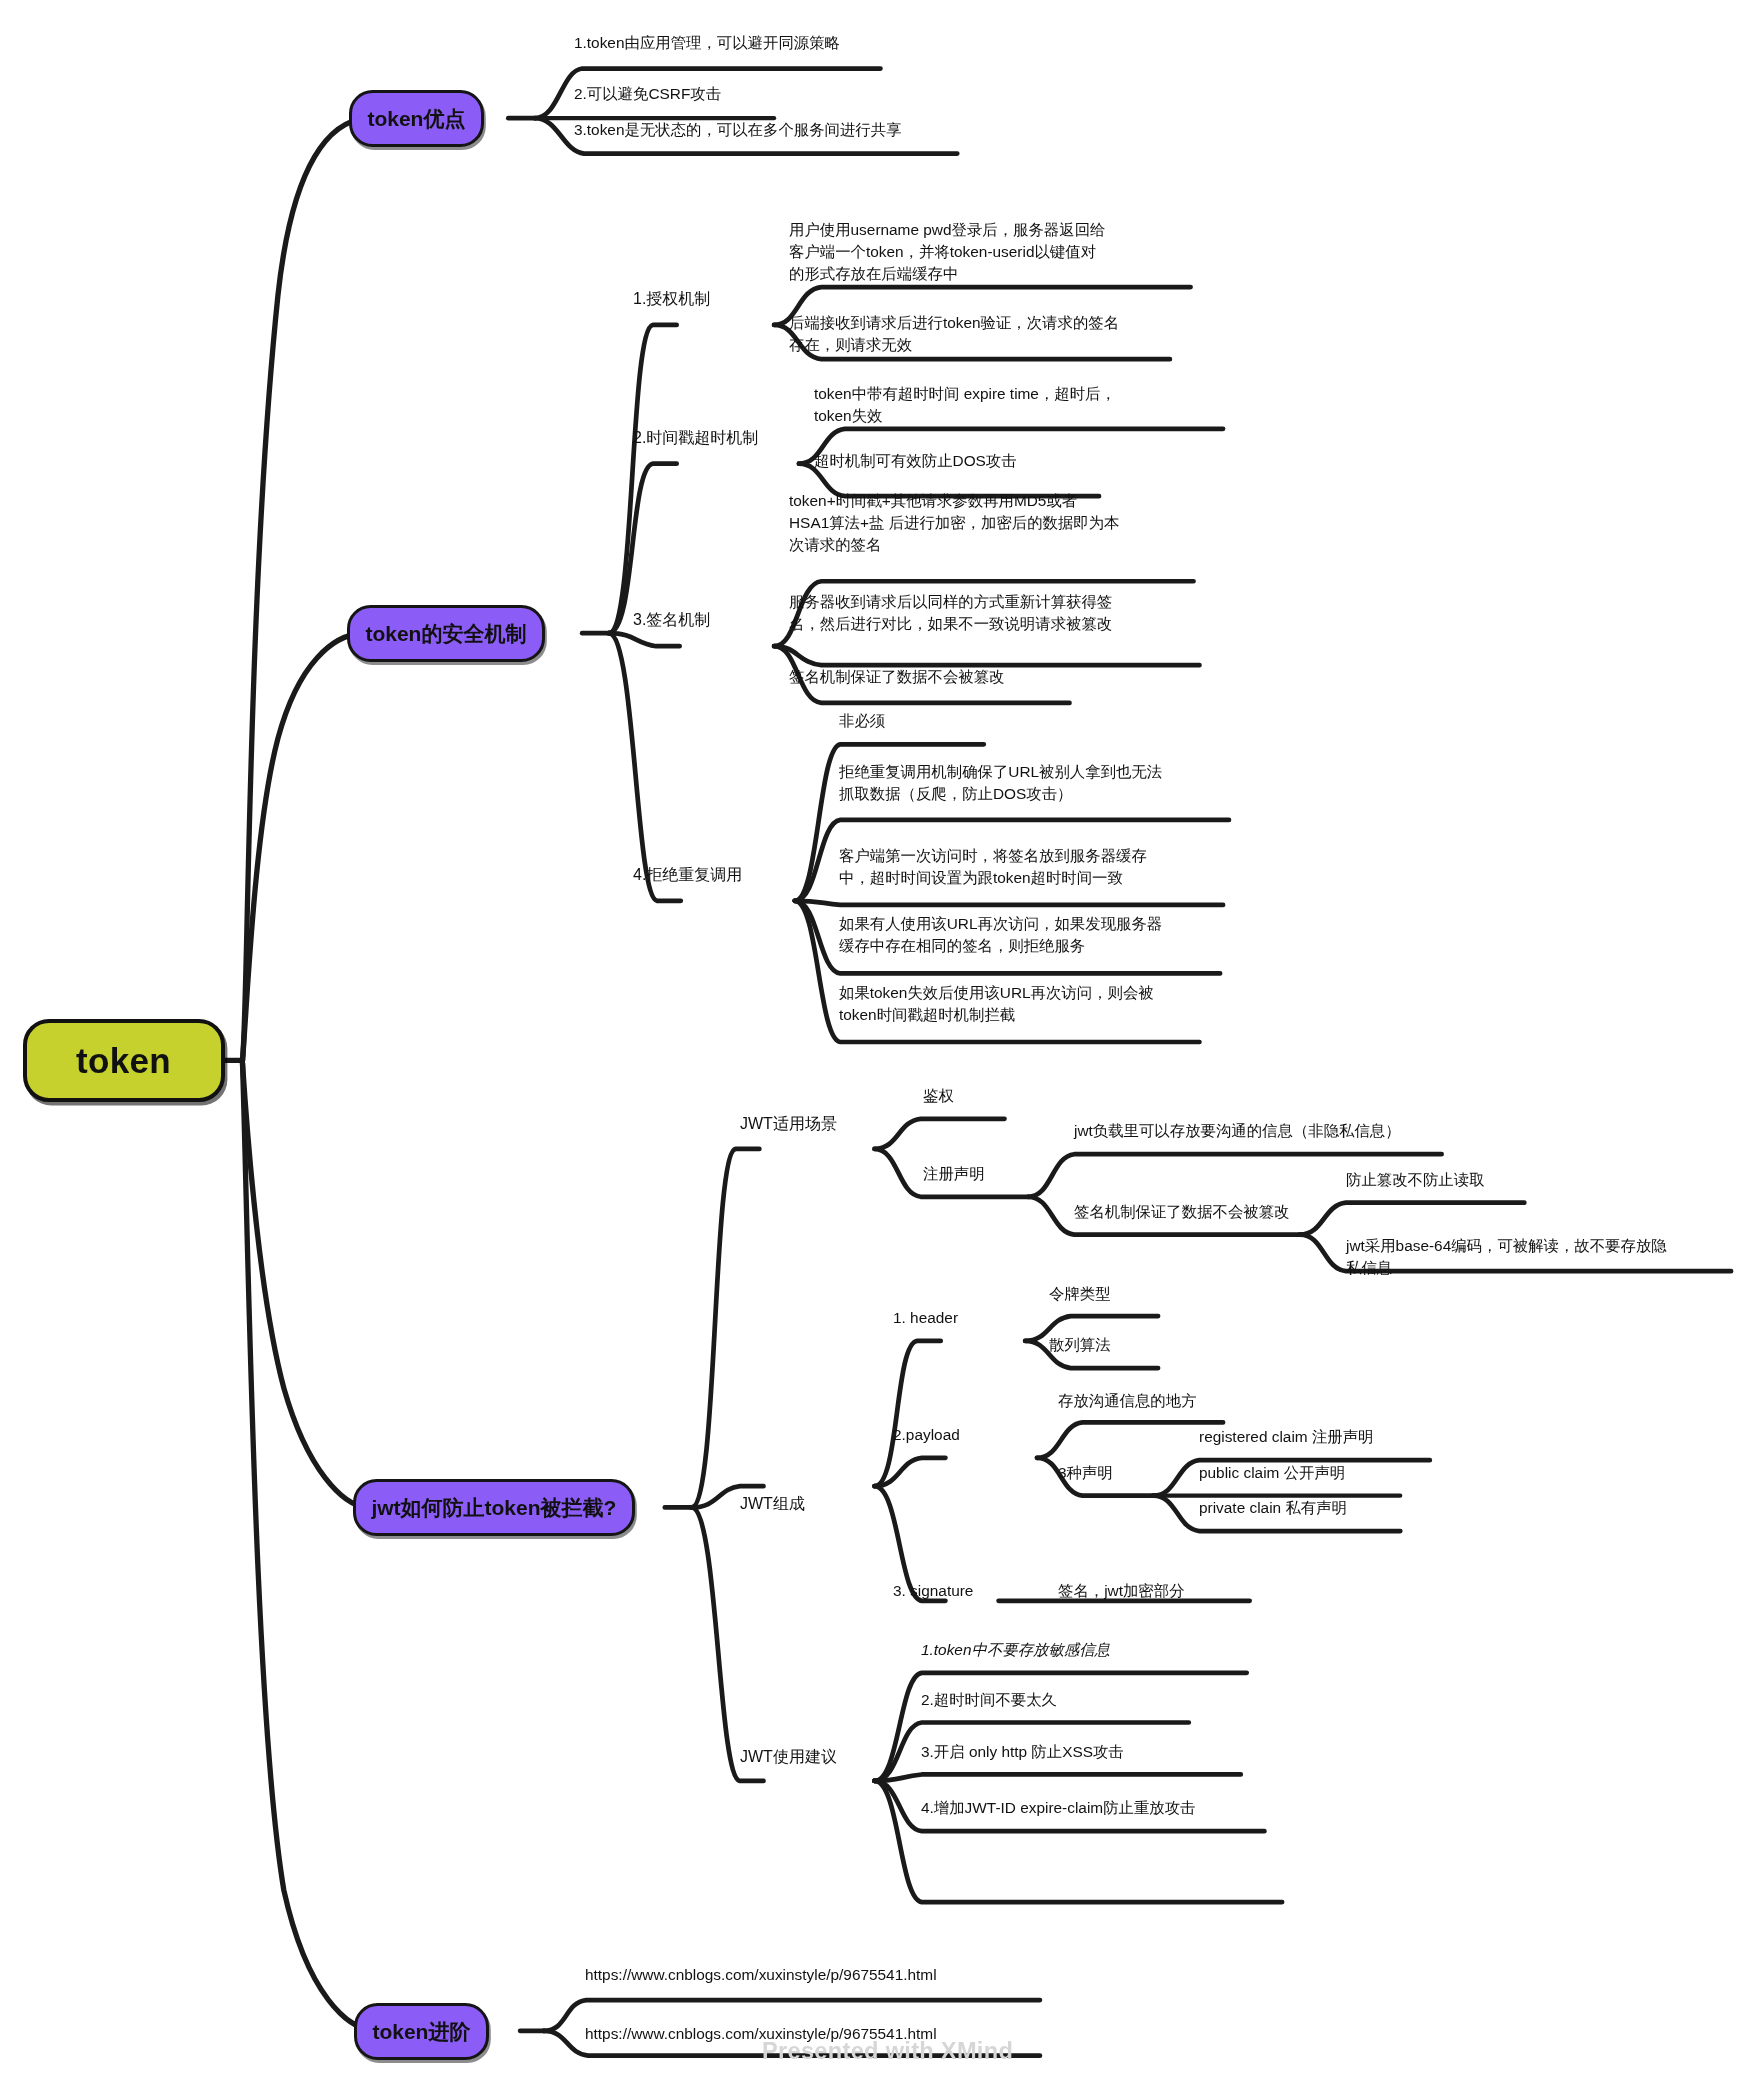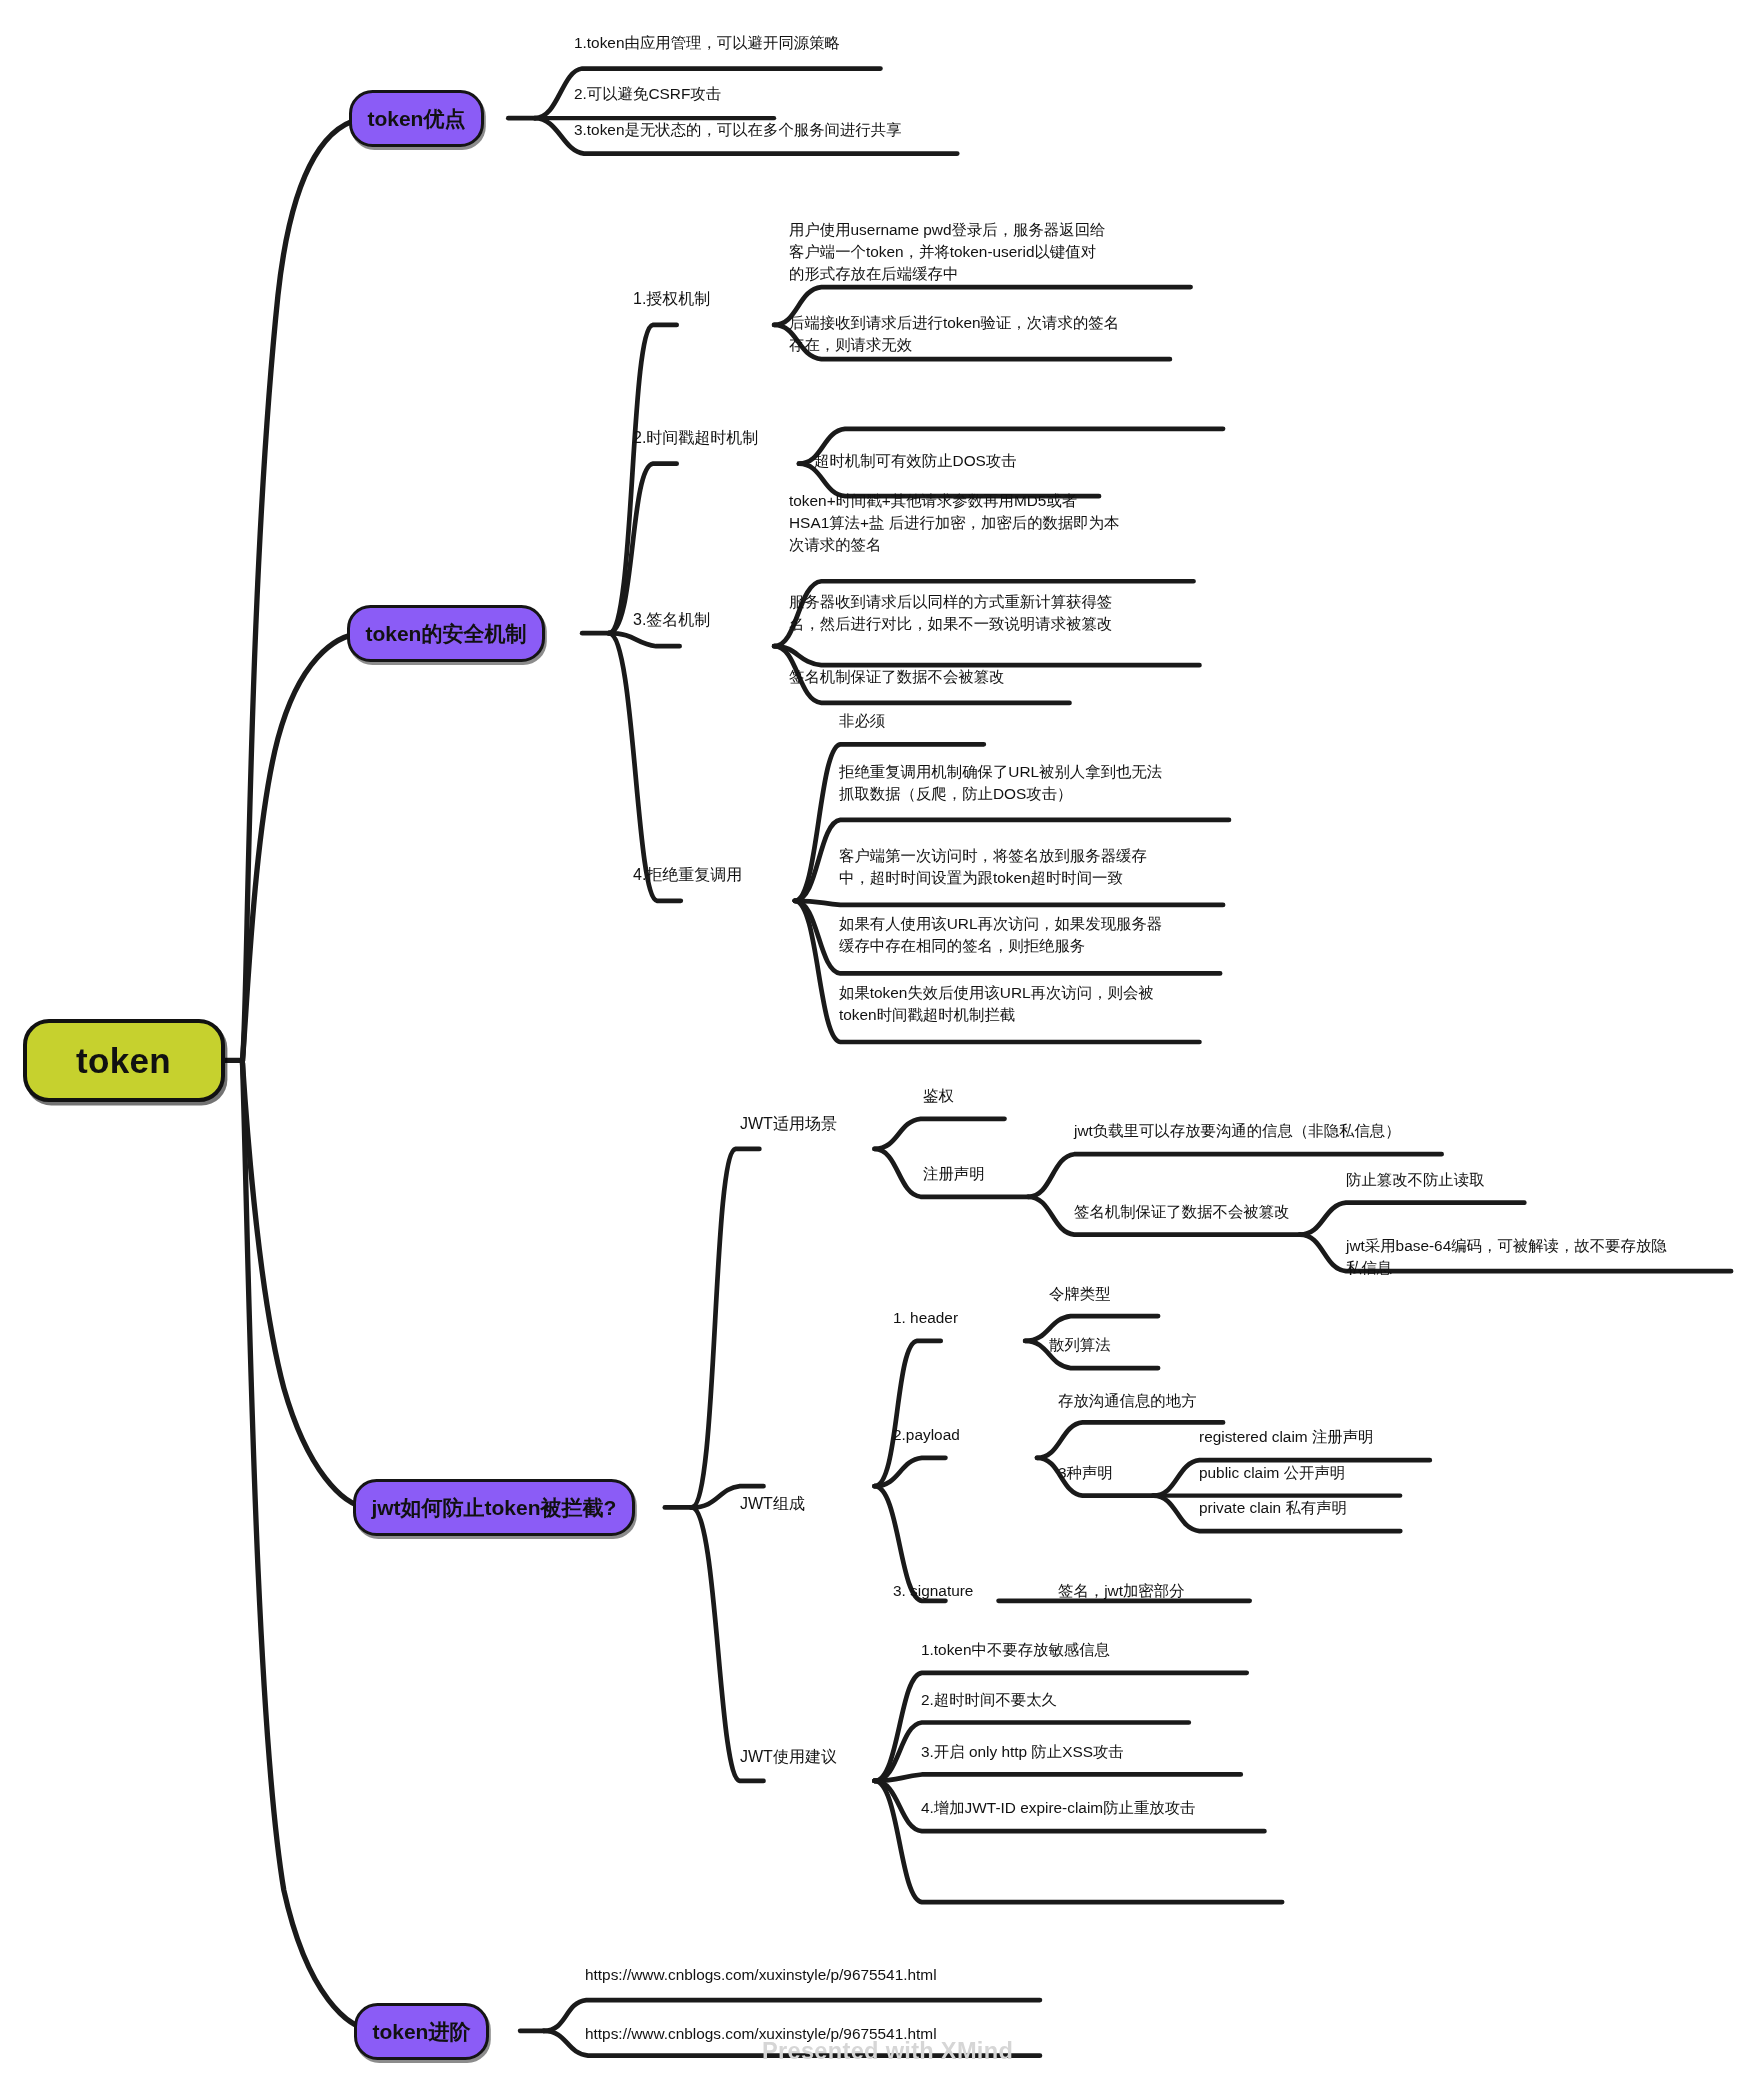--- a/index.html
+++ b/index.html
@@ -138,20 +138,22 @@
   </div>
 
   <div class="node sub" style="left:633px;top:288px;">1.授权机制</div>
   <div class="node leaf" style="left:789px;top:219px;width:414px;">用户使用username pwd登录后，服务器返回给
 客户端一个token，并将token-userid以键值对
 的形式存放在后端缓存中</div>
   <div class="node leaf" style="left:789px;top:312px;width:414px;">后端接收到请求后进行token验证，次请求的签名
 存在，则请求无效</div>
 
   <div class="node sub" style="left:633px;top:427px;">2.时间戳超时机制</div>
+  <div class="node leaf" style="left:814px;top:383px;width:419px;">token中带有超时时间 expire time，超时后，
+token失效</div>
   <div class="node leaf" style="left:814px;top:450px;width:419px;">超时机制可有效防止DOS攻击</div>
 
   <div class="node sub" style="left:633px;top:609px;">3.签名机制</div>
   <div class="node leaf" style="left:789px;top:490px;width:425px;">token+时间戳+其他请求参数再用MD5或者
 HSA1算法+盐 后进行加密，加密后的数据即为本
 次请求的签名</div>
   <div class="node leaf" style="left:789px;top:591px;width:425px;">服务器收到请求后以同样的方式重新计算获得签
 名，然后进行对比，如果不一致说明请求被篡改</div>
   <div class="node leaf" style="left:789px;top:666px;width:425px;">签名机制保证了数据不会被篡改</div>
 
@@ -188,21 +190,21 @@
   <div class="node leaf" style="left:1058px;top:1390px;">存放沟通信息的地方</div>
   <div class="node leaf" style="left:1058px;top:1462px;">3种声明</div>
   <div class="node leaf" style="left:1199px;top:1426px;">registered claim 注册声明</div>
   <div class="node leaf" style="left:1199px;top:1462px;">public claim 公开声明</div>
   <div class="node leaf" style="left:1199px;top:1497px;">private clain 私有声明</div>
 
   <div class="node leaf" style="left:893px;top:1580px;">3. signature</div>
   <div class="node leaf" style="left:1058px;top:1580px;">签名，jwt加密部分</div>
 
   <div class="node sub" style="left:740px;top:1746px;">JWT使用建议</div>
-  <div class="node leaf" style="left:921px;top:1639px;width:378px;">1.token中不要存放敏感信息</div>
+  <div class="node leaf" style="left:921px;top:1639px;width:378px;font-style:italic;">1.token中不要存放敏感信息</div>
   <div class="node leaf" style="left:921px;top:1689px;width:378px;">2.超时时间不要太久</div>
   <div class="node leaf" style="left:921px;top:1741px;width:378px;">3.开启 only http 防止XSS攻击</div>
   <div class="node leaf" style="left:921px;top:1797px;width:414px;">4.增加JWT-ID expire-claim防止重放攻击</div>
 
   <div class="node main" style="left:354px;top:2003px;height:57px;">
     <span>token进阶</span>
   </div>
   <div class="node leaf" style="left:585px;top:1964px;width:473px;">https://www.cnblogs.com/xuxinstyle/p/9675541.html</div>
   <div class="node leaf" style="left:585px;top:2023px;width:473px;">https://www.cnblogs.com/xuxinstyle/p/9675541.html</div>
 

